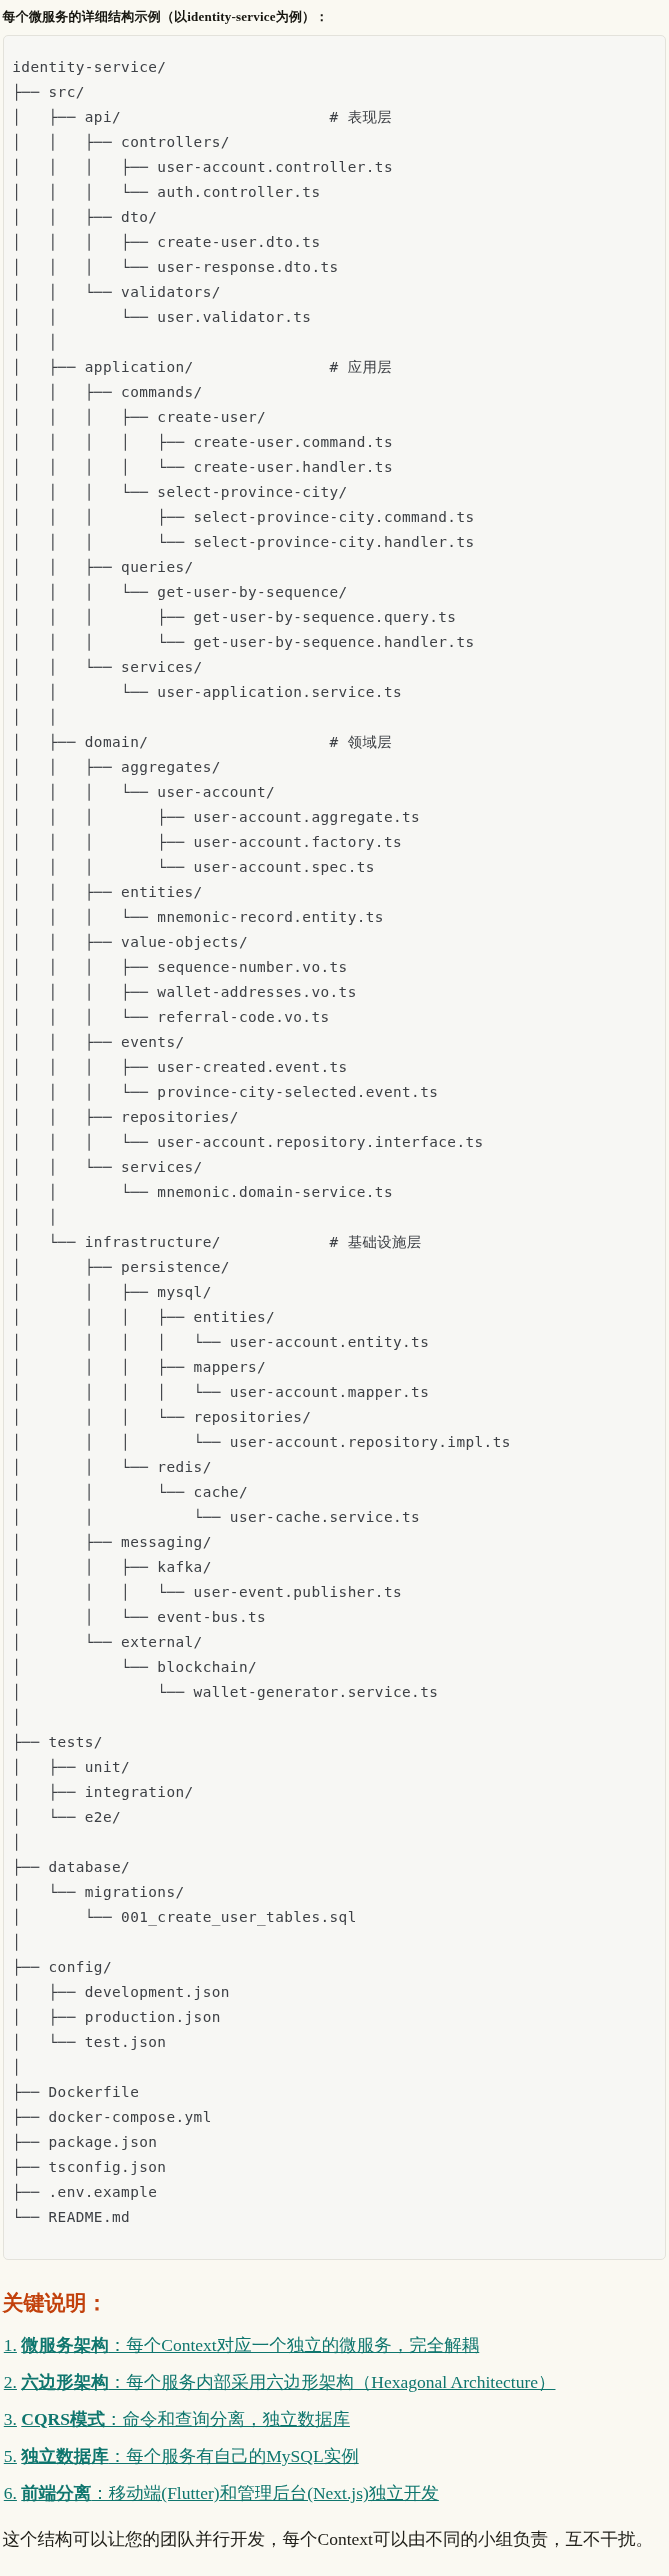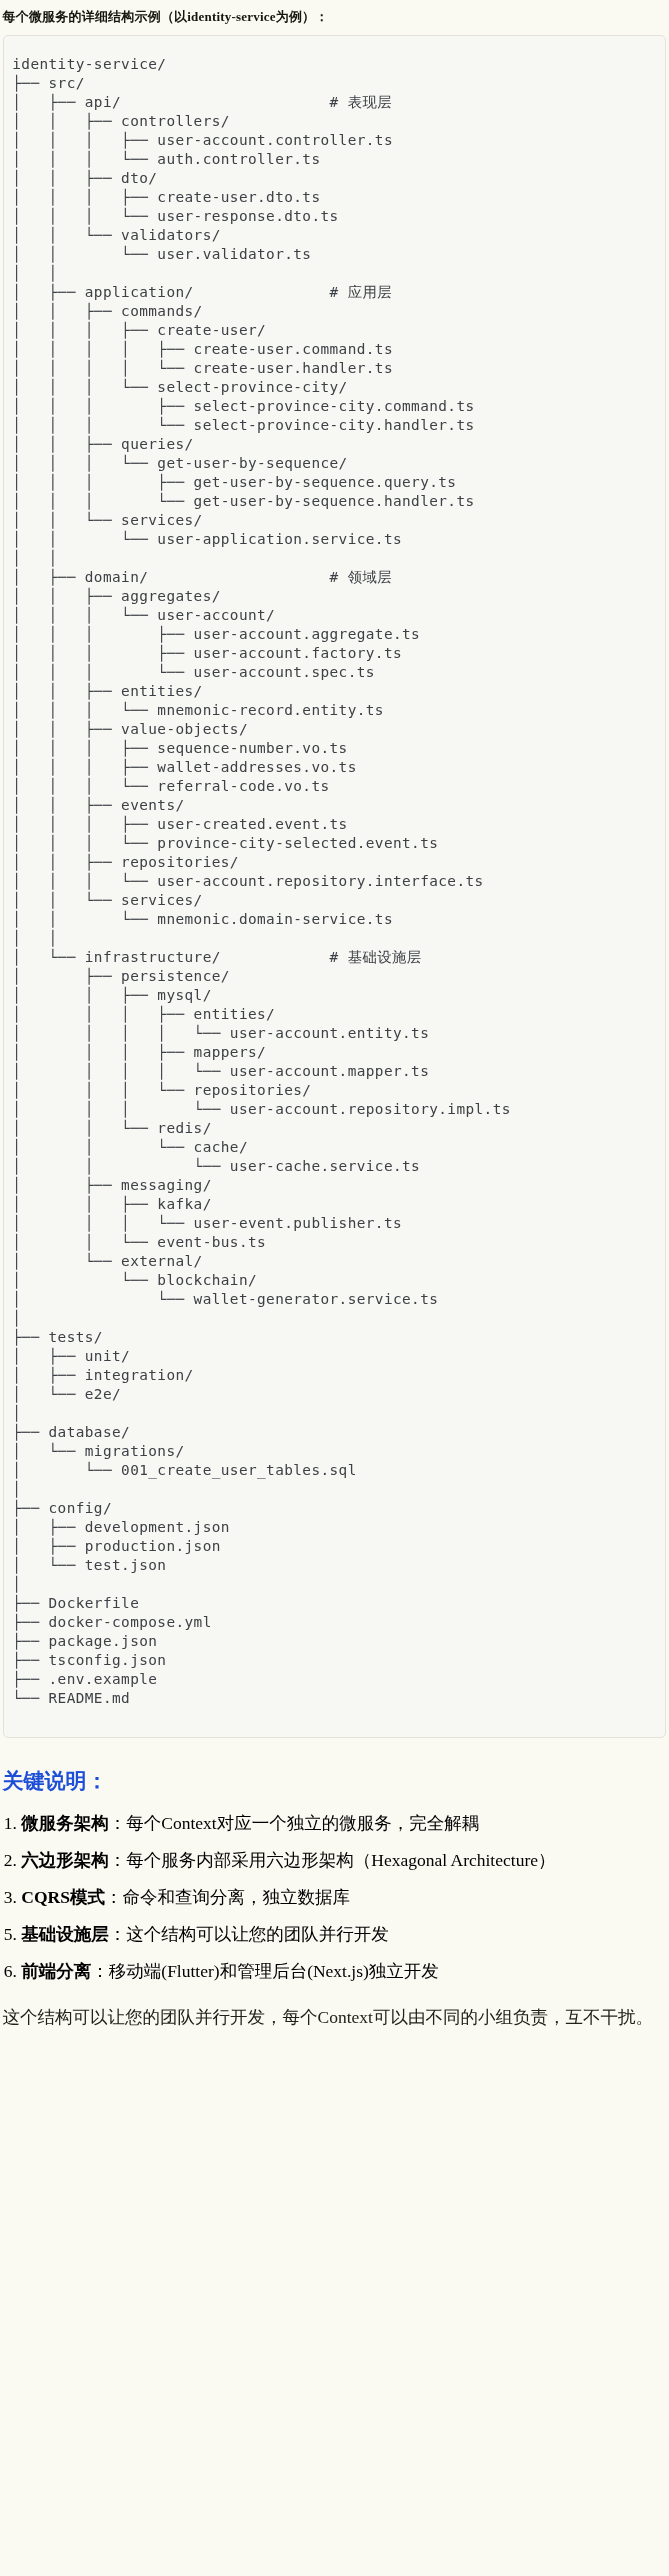--- a/index.html
+++ b/index.html
@@ -31,41 +31,42 @@
     margin: 0;
     padding: 19px 7.5px 29px 8.8px;
     box-sizing: border-box;
     width: 663px;
     overflow: hidden;
   }
   .code-block code {
     display: block;
     font-family: "DejaVu Sans Mono", monospace;
     font-size: 14.4px;
-    line-height: 19px;
+    line-height: 25px;
     letter-spacing: 0.4px;
     color: #3d4045;
     white-space: pre;
   }
 
   .notes-heading {
     font-family: Liberation Serif, serif;
     font-weight: 700;
     font-size: 21px;
-    color: #1d4ed8;
+    color: #c2410c;
     margin: 29px 0 16.3px 0;
   }
 
   .notes-list {
     list-style: none;
     margin: 0;
     padding: 0;
     font-size: 17.5px;
     line-height: 1.4;
-    color: #000000;
+    color: #0f766e;
+    text-decoration: underline;
   }
   .notes-list li { margin: 0 0 12.5px 1.3px; }
   .note-num { margin-right: 4.4px; }
   .note-term { font-weight: 700; }
 
   .closing-paragraph {
     font-size: 17.5px;
     line-height: 1.4;
     margin: 21px 0 0 0;
     color: #21201a;
@@ -172,21 +173,21 @@
     <li>
       <span class="note-num">1.</span><span class="note-term">微服务架构</span><span class="note-desc">：每个Context对应一个独立的微服务，完全解耦</span>
     </li>
     <li>
       <span class="note-num">2.</span><span class="note-term">六边形架构</span><span class="note-desc">：每个服务内部采用六边形架构（Hexagonal Architecture）</span>
     </li>
     <li>
       <span class="note-num">3.</span><span class="note-term">CQRS模式</span><span class="note-desc">：命令和查询分离，独立数据库</span>
     </li>
     <li>
-      <span class="note-num">5.</span><span class="note-term">基础设施层</span><span class="note-desc">：这个结构可以让您的团队并行开发</span>
+      <span class="note-num">5.</span><span class="note-term">独立数据库</span><span class="note-desc">：每个服务有自己的MySQL实例</span>
     </li>
     <li>
       <span class="note-num">6.</span><span class="note-term">前端分离</span><span class="note-desc">：移动端(Flutter)和管理后台(Next.js)独立开发</span>
     </li>
   </ol>
 
   <p class="closing-paragraph">这个结构可以让您的团队并行开发，每个Context可以由不同的小组负责，互不干扰。</p>
 
 </div>
 

